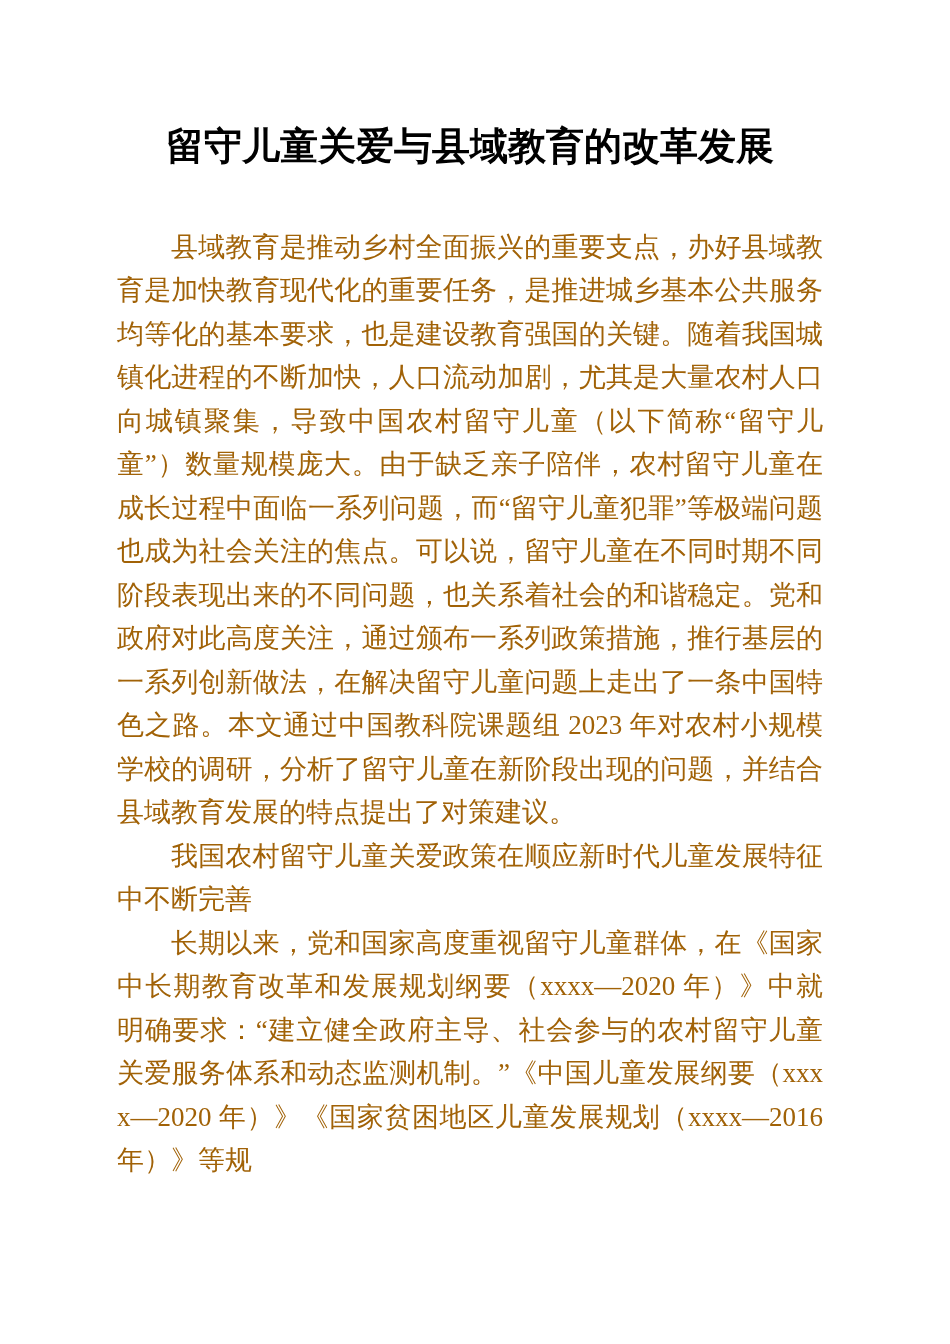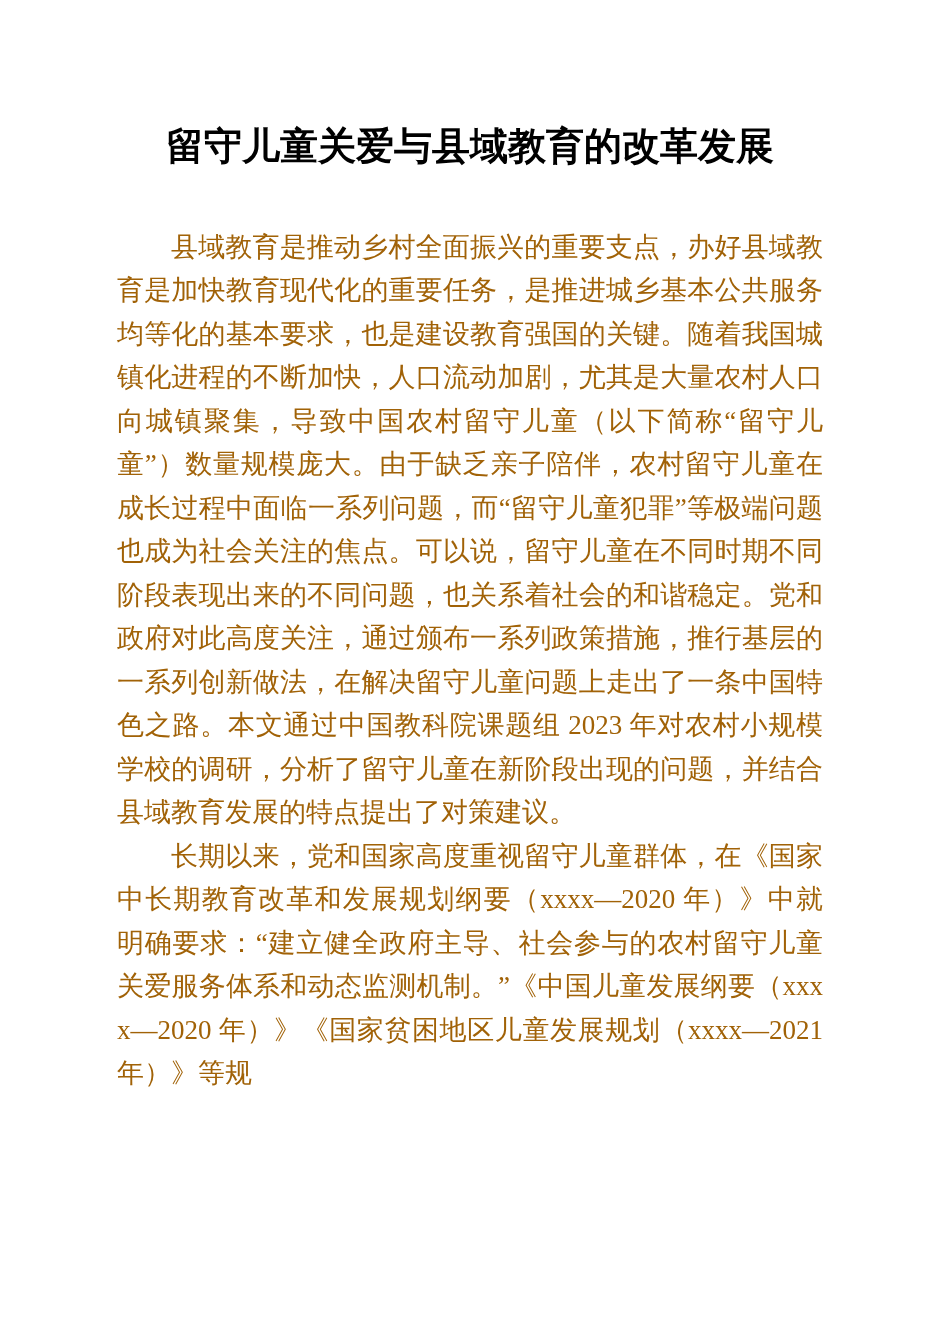--- a/index.html
+++ b/index.html
@@ -42,15 +42,16 @@
     word-break: break-all;
   }
 </style>
 </head>
 <body>
 
 <div class="page">
   <h1 class="doc-title">留守儿童关爱与县域教育的改革发展</h1>
   <div class="doc-body">
     <p>县域教育是推动乡村全面振兴的重要支点，办好县域教育是加快教育现代化的重要任务，是推进城乡基本公共服务均等化的基本要求，也是建设教育强国的关键。随着我国城镇化进程的不断加快，人口流动加剧，尤其是大量农村人口向城镇聚集，导致中国农村留守儿童（以下简称“留守儿童”）数量规模庞大。由于缺乏亲子陪伴，农村留守儿童在成长过程中面临一系列问题，而“留守儿童犯罪”等极端问题也成为社会关注的焦点。可以说，留守儿童在不同时期不同阶段表现出来的不同问题，也关系着社会的和谐稳定。党和政府对此高度关注，通过颁布一系列政策措施，推行基层的一系列创新做法，在解决留守儿童问题上走出了一条中国特色之路。本文通过中国教科院课题组 2023 年对农村小规模学校的调研，分析了留守儿童在新阶段出现的问题，并结合县域教育发展的特点提出了对策建议。</p>
-    <p>长期以来，党和国家高度重视留守儿童群体，在《国家中长期教育改革和发展规划纲要（xxxx—2020 年）》中就明确要求：“建立健全政府主导、社会参与的农村留守儿童关爱服务体系和动态监测机制。”《中国儿童发展纲要（xxxx—2020 年）》《国家贫困地区儿童发展规划（xxxx—2021 年）》等规</p>
+    <p>我国农村留守儿童关爱政策在顺应新时代儿童发展特征中不断完善</p>
+    <p>长期以来，党和国家高度重视留守儿童群体，在《国家中长期教育改革和发展规划纲要（xxxx—2020 年）》中就明确要求：“建立健全政府主导、社会参与的农村留守儿童关爱服务体系和动态监测机制。”《中国儿童发展纲要（xxxx—2020 年）》《国家贫困地区儿童发展规划（xxxx—2016 年）》等规</p>
   </div>
 </div>
 
 </body></html>

